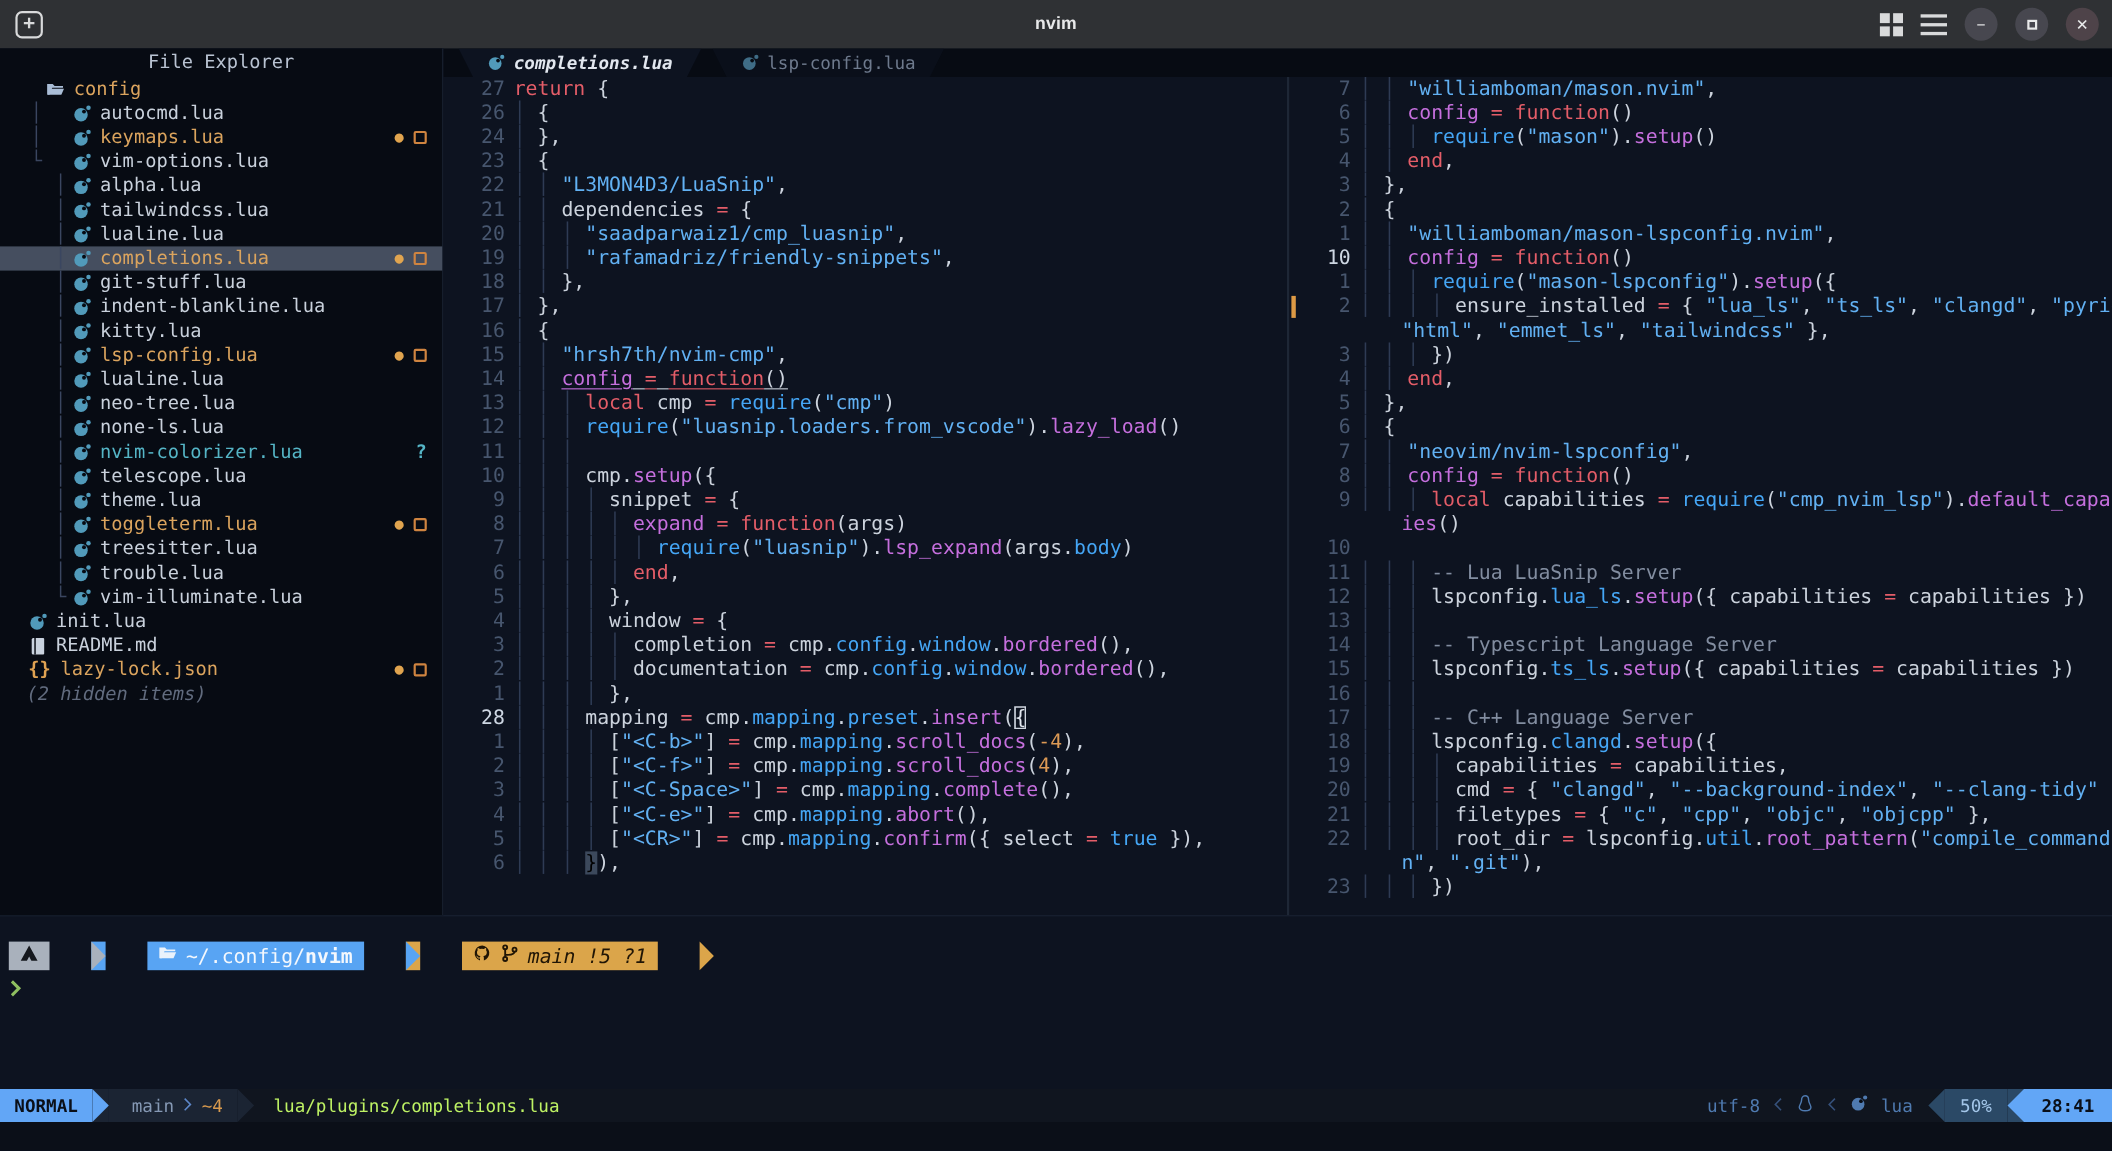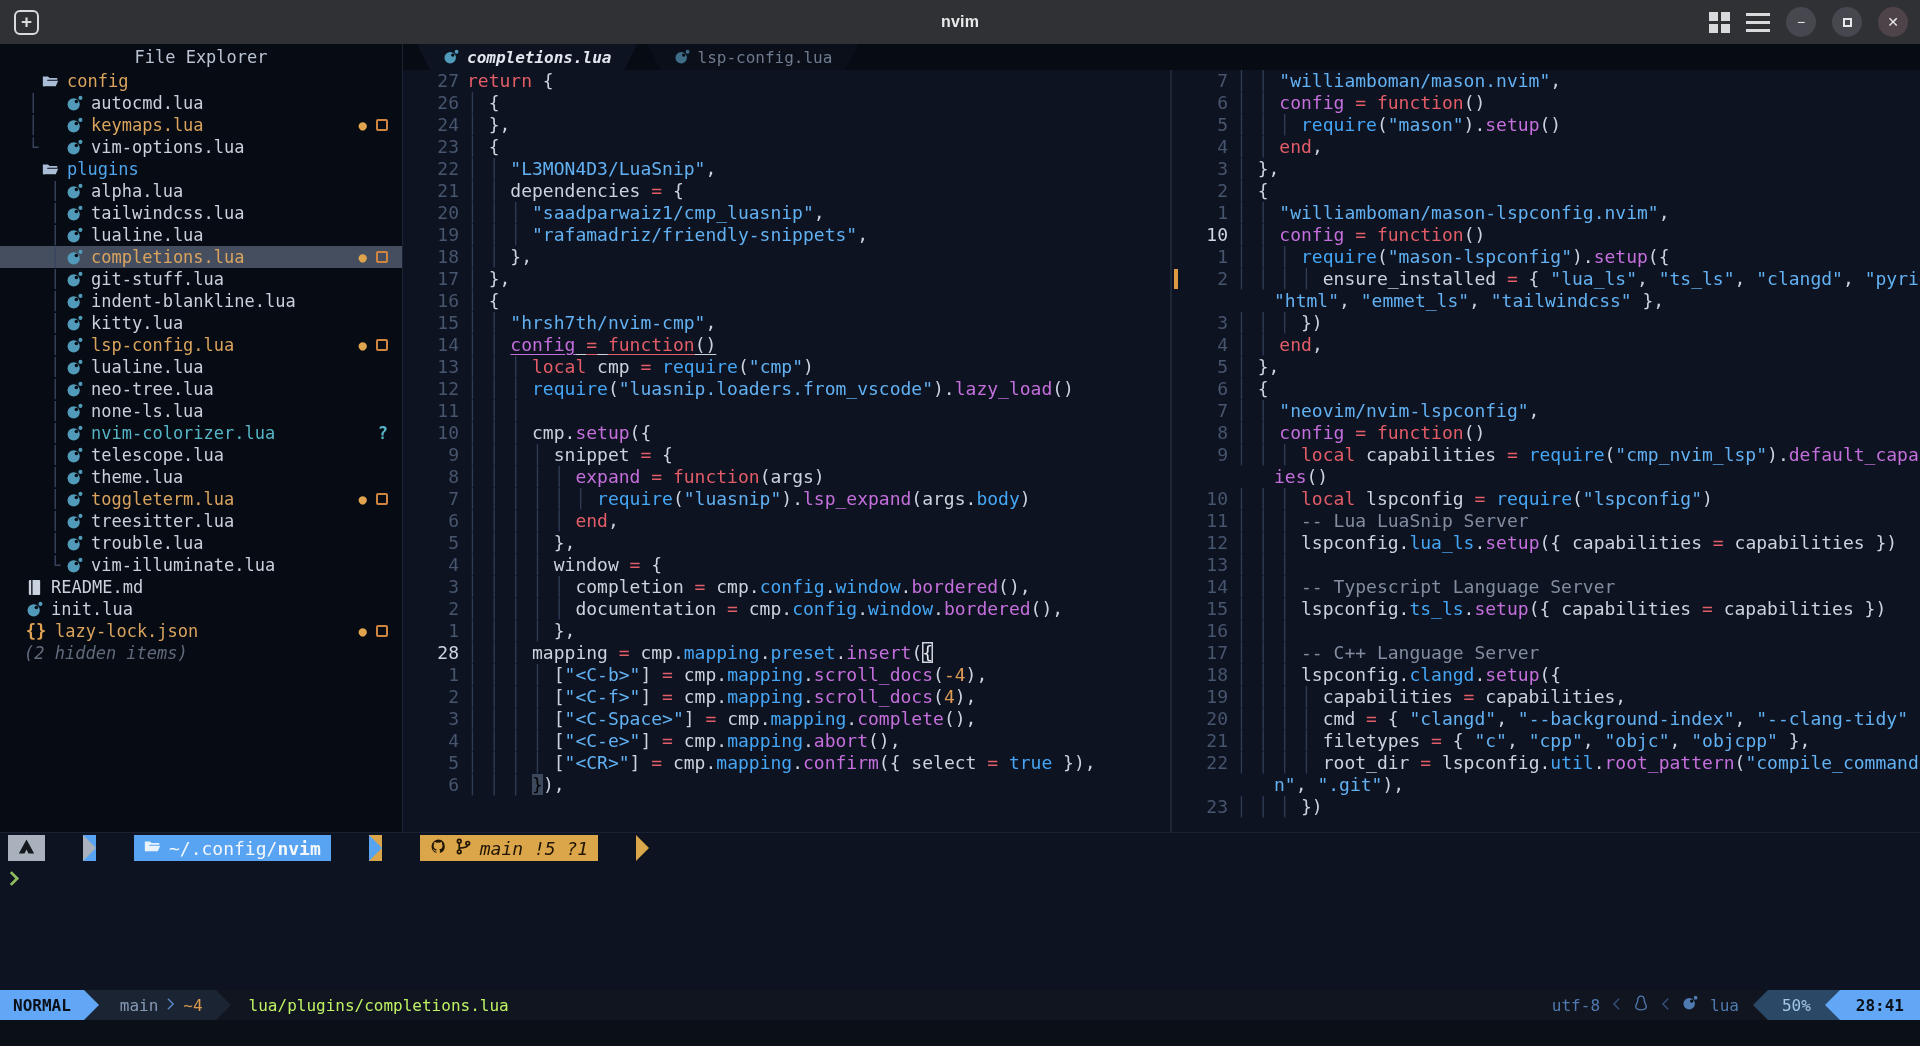--- a/index.html
+++ b/index.html
@@ -65,21 +65,21 @@
   .code.wrap { margin-left:46px; }
   .c-txt{color:#ccd3dd} .c-kw{color:#e35d68} .c-str{color:#62b1f3} .c-prop{color:#45a6f5}
   .c-fn{color:#c56fdd} .c-num{color:#dd9a55} .c-cmt{color:#828da0} .c-g{color:#2e3b54}
   .u{text-decoration:underline; text-underline-offset:3px;}
   .c-cur{color:#e2e7ef; box-shadow:inset 0 0 0 1.5px #cfd6e0;}
   .c-match{background:#3c495c;}
 
   
   .terminal { height:158px; flex:0 0 158px; background:#0d1320; border-top:1px solid #1a2232;
               font-size:18px; }
-  .plrow { display:flex; align-items:flex-end; height:26px; margin:2px 0 0 8px;gap:38px; }
+  .plrow { display:flex; align-items:flex-end; height:26px; margin:23px 0 0 8px;gap:38px; }
   .plseg { display:flex; align-items:center; height:26px; padding:0 10px; gap:8px; }
   .seg-gray { background:#a9b1bc; color:#15181d; }
   .seg-blue { background:#58a4f3; color:#f4f8fd; }
   .seg-yellow { background:#dba54a; color:#201505;font-style:italic; }
   .arr { width:0; height:0; border-top:13px solid transparent; border-bottom:13px solid transparent; }
   .plseg svg, .plrow svg { width:17px; height:17px; }
   .prompt-line { margin:8px 0 0 8px; height:22px; display:flex; align-items:center; }
   .prompt-line svg { width:12px; height:17px; color:#8fbf60; }
 
   
@@ -176,30 +176,20 @@
             <span class="ticon">
               <svg viewBox="0 0 20 20" fill="#519aba">
                 <circle cx="9" cy="11" r="7.2"></circle>
                 <circle cx="17" cy="3.4" r="2.4"></circle>
                 <circle cx="12.2" cy="7.6" r="2.1" fill="#070b13"></circle>
               </svg>
             </span>
             <span class="lbl-white">vim-options.lua</span>
           </div>
           <div class="trow">
-            <span style="width:40px;flex:0 0 40px"></span>
-            <span class="ticon">
-              <svg viewBox="0 0 20 17" fill="#a9bdd6">
-                <path d="M1 2.5h6l2 2h9v2H6.5L3.5 14H1z"></path>
-                <path d="M4.5 7.5H19l-2.8 6.5H1.8z"></path>
-              </svg>
-            </span>
-            <span class="lbl-blue">plugins</span>
-          </div>
-          <div class="trow">
             <span class="guide" style="left:50px">│</span>
             <span style="width:64px;flex:0 0 64px"></span>
             <span class="ticon">
               <svg viewBox="0 0 20 20" fill="#519aba">
                 <circle cx="9" cy="11" r="7.2"></circle>
                 <circle cx="17" cy="3.4" r="2.4"></circle>
                 <circle cx="12.2" cy="7.6" r="2.1" fill="#070b13"></circle>
               </svg>
             </span>
             <span class="lbl-white">alpha.lua</span>
@@ -419,37 +409,37 @@
                 <circle cx="9" cy="11" r="7.2"></circle>
                 <circle cx="17" cy="3.4" r="2.4"></circle>
                 <circle cx="12.2" cy="7.6" r="2.1" fill="#070b13"></circle>
               </svg>
             </span>
             <span class="lbl-white">vim-illuminate.lua</span>
           </div>
           <div class="trow">
             <span style="width:24px;flex:0 0 24px"></span>
             <span class="ticon">
+              <svg viewBox="0 0 20 20" fill="#519aba">
+                <circle cx="9" cy="11" r="7.2"></circle>
+                <circle cx="17" cy="3.4" r="2.4"></circle>
+                <circle cx="12.2" cy="7.6" r="2.1" fill="#070b13"></circle>
+              </svg>
+            </span>
+            <span class="lbl-white">init.lua</span>
+          </div>
+          <div class="trow">
+            <span style="width:24px;flex:0 0 24px"></span>
+            <span class="ticon">
               <svg viewBox="0 0 16 18" fill="#c9d2de">
                 <path d="M3.5 1H13a1 1 0 0 1 1 1v14a1 1 0 0 1-1 1H3.5A1.5 1.5 0 0 1 2 15.5v-13A1.5 1.5 0 0 1 3.5 1z"></path>
                 <rect x="4.5" y="1" width="1.4" height="16" fill="#070b13"></rect>
               </svg>
             </span>
             <span class="lbl-white">README.md</span>
-          </div>
-          <div class="trow">
-            <span style="width:24px;flex:0 0 24px"></span>
-            <span class="ticon">
-              <svg viewBox="0 0 20 20" fill="#519aba">
-                <circle cx="9" cy="11" r="7.2"></circle>
-                <circle cx="17" cy="3.4" r="2.4"></circle>
-                <circle cx="12.2" cy="7.6" r="2.1" fill="#070b13"></circle>
-              </svg>
-            </span>
-            <span class="lbl-white">init.lua</span>
           </div>
           <div class="trow">
             <span style="width:24px;flex:0 0 24px"></span>
             <span class="ticon braces">{}</span>
             <span class="lbl-orange">lazy-lock.json</span>
             <span class="marks">
               <span class="mark-dot">●</span>
               <span class="mark-sq"></span>
             </span>
           </div>
@@ -531,21 +521,21 @@
             <div class="line"><span class="sign orange"></span><span class="num">2</span><span class="code"><span class="c-g">│ │ │ │ </span><span class="c-txt">ensure_installed </span><span class="c-kw">=</span><span class="c-txt"> { </span><span class="c-str">"lua_ls"</span><span class="c-txt">, </span><span class="c-str">"ts_ls"</span><span class="c-txt">, </span><span class="c-str">"clangd"</span><span class="c-txt">, </span><span class="c-str">"pyright"</span></span></div>
             <div class="line"><span class="num"></span><span class="code wrap"><span class="c-str">"html"</span><span class="c-txt">, </span><span class="c-str">"emmet_ls"</span><span class="c-txt">, </span><span class="c-str">"tailwindcss"</span><span class="c-txt"> },</span></span></div>
             <div class="line"><span class="num">3</span><span class="code"><span class="c-g">│ │ │ </span><span class="c-txt">})</span></span></div>
             <div class="line"><span class="num">4</span><span class="code"><span class="c-g">│ │ </span><span class="c-kw">end</span><span class="c-txt">,</span></span></div>
             <div class="line"><span class="num">5</span><span class="code"><span class="c-g">│ </span><span class="c-txt">},</span></span></div>
             <div class="line"><span class="num">6</span><span class="code"><span class="c-g">│ </span><span class="c-txt">{</span></span></div>
             <div class="line"><span class="num">7</span><span class="code"><span class="c-g">│ │ </span><span class="c-str">"neovim/nvim-lspconfig"</span><span class="c-txt">,</span></span></div>
             <div class="line"><span class="num">8</span><span class="code"><span class="c-g">│ │ </span><span class="c-fn">config</span><span class="c-txt"> </span><span class="c-kw">=</span><span class="c-txt"> </span><span class="c-kw">function</span><span class="c-txt">()</span></span></div>
             <div class="line"><span class="num">9</span><span class="code"><span class="c-g">│ │ │ </span><span class="c-kw">local</span><span class="c-txt"> capabilities </span><span class="c-kw">=</span><span class="c-txt"> </span><span class="c-prop">require</span><span class="c-txt">(</span><span class="c-str">"cmp_nvim_lsp"</span><span class="c-txt">).</span><span class="c-fn">default_capabilit</span></span></div>
             <div class="line"><span class="num"></span><span class="code wrap"><span class="c-fn">ies</span><span class="c-txt">()</span></span></div>
-            <div class="line"><span class="num">10</span><span class="code"><span class="c-g">│ │ │ </span><span class="c-kw">local</span><span class="c-txt"> lspconfig </span><span class="c-kw">=</span><span class="c-txt"> </span><span class="c-prop">require</span><span class="c-txt">(</span><span class="c-str">"lspconfig"</span><span class="c-txt">)</span></span></div>
+            <div class="line"><span class="num">10</span></div>
             <div class="line"><span class="num">11</span><span class="code"><span class="c-g">│ │ │ </span><span class="c-cmt">-- Lua LuaSnip Server</span></span></div>
             <div class="line"><span class="num">12</span><span class="code"><span class="c-g">│ │ │ </span><span class="c-txt">lspconfig.</span><span class="c-prop">lua_ls</span><span class="c-txt">.</span><span class="c-fn">setup</span><span class="c-txt">({ capabilities </span><span class="c-kw">=</span><span class="c-txt"> capabilities })</span></span></div>
             <div class="line"><span class="num">13</span><span class="code"><span class="c-g">│ │ │ </span></span></div>
             <div class="line"><span class="num">14</span><span class="code"><span class="c-g">│ │ │ </span><span class="c-cmt">-- Typescript Language Server</span></span></div>
             <div class="line"><span class="num">15</span><span class="code"><span class="c-g">│ │ │ </span><span class="c-txt">lspconfig.</span><span class="c-prop">ts_ls</span><span class="c-txt">.</span><span class="c-fn">setup</span><span class="c-txt">({ capabilities </span><span class="c-kw">=</span><span class="c-txt"> capabilities })</span></span></div>
             <div class="line"><span class="num">16</span><span class="code"><span class="c-g">│ │ │ </span></span></div>
             <div class="line"><span class="num">17</span><span class="code"><span class="c-g">│ │ │ </span><span class="c-cmt">-- C++ Language Server</span></span></div>
             <div class="line"><span class="num">18</span><span class="code"><span class="c-g">│ │ │ </span><span class="c-txt">lspconfig.</span><span class="c-prop">clangd</span><span class="c-txt">.</span><span class="c-fn">setup</span><span class="c-txt">({</span></span></div>
             <div class="line"><span class="num">19</span><span class="code"><span class="c-g">│ │ │ │ </span><span class="c-txt">capabilities </span><span class="c-kw">=</span><span class="c-txt"> capabilities,</span></span></div>
             <div class="line"><span class="num">20</span><span class="code"><span class="c-g">│ │ │ │ </span><span class="c-txt">cmd </span><span class="c-kw">=</span><span class="c-txt"> { </span><span class="c-str">"clangd"</span><span class="c-txt">, </span><span class="c-str">"--background-index"</span><span class="c-txt">, </span><span class="c-str">"--clang-tidy"</span><span class="c-txt"> },</span></span></div>

